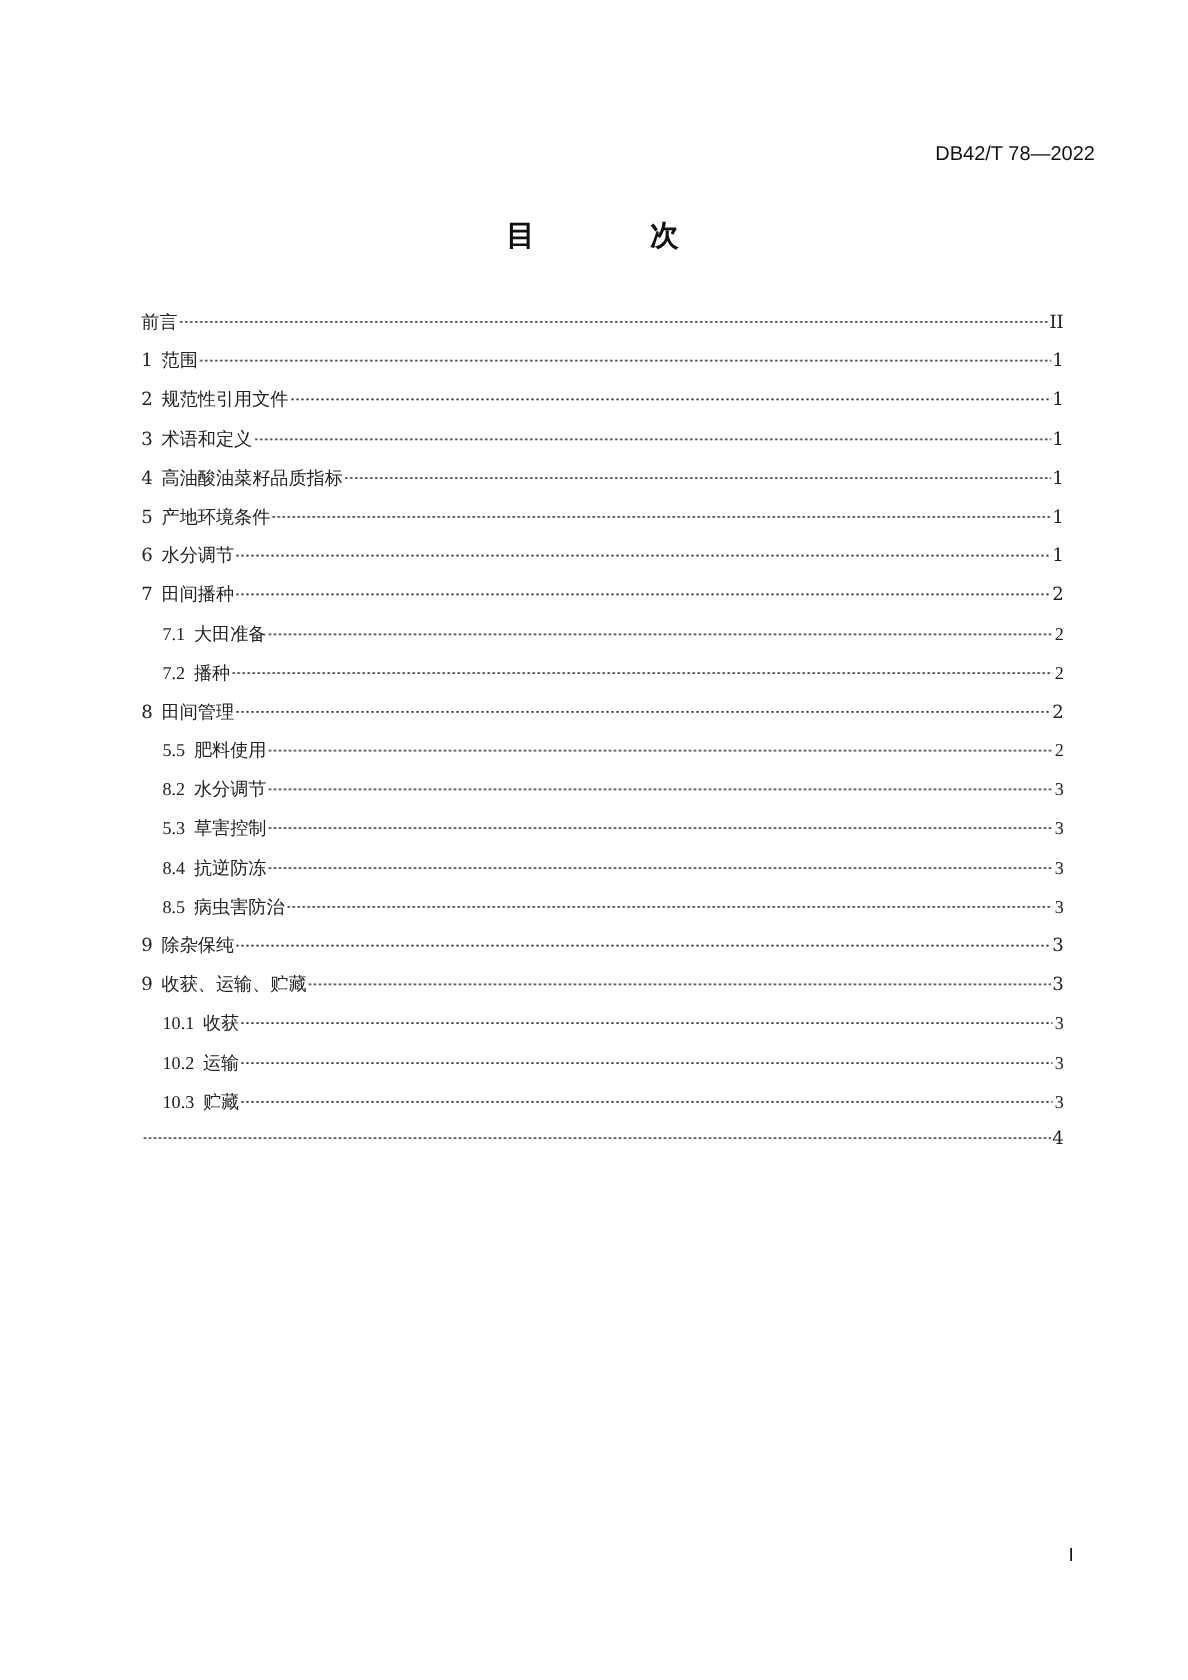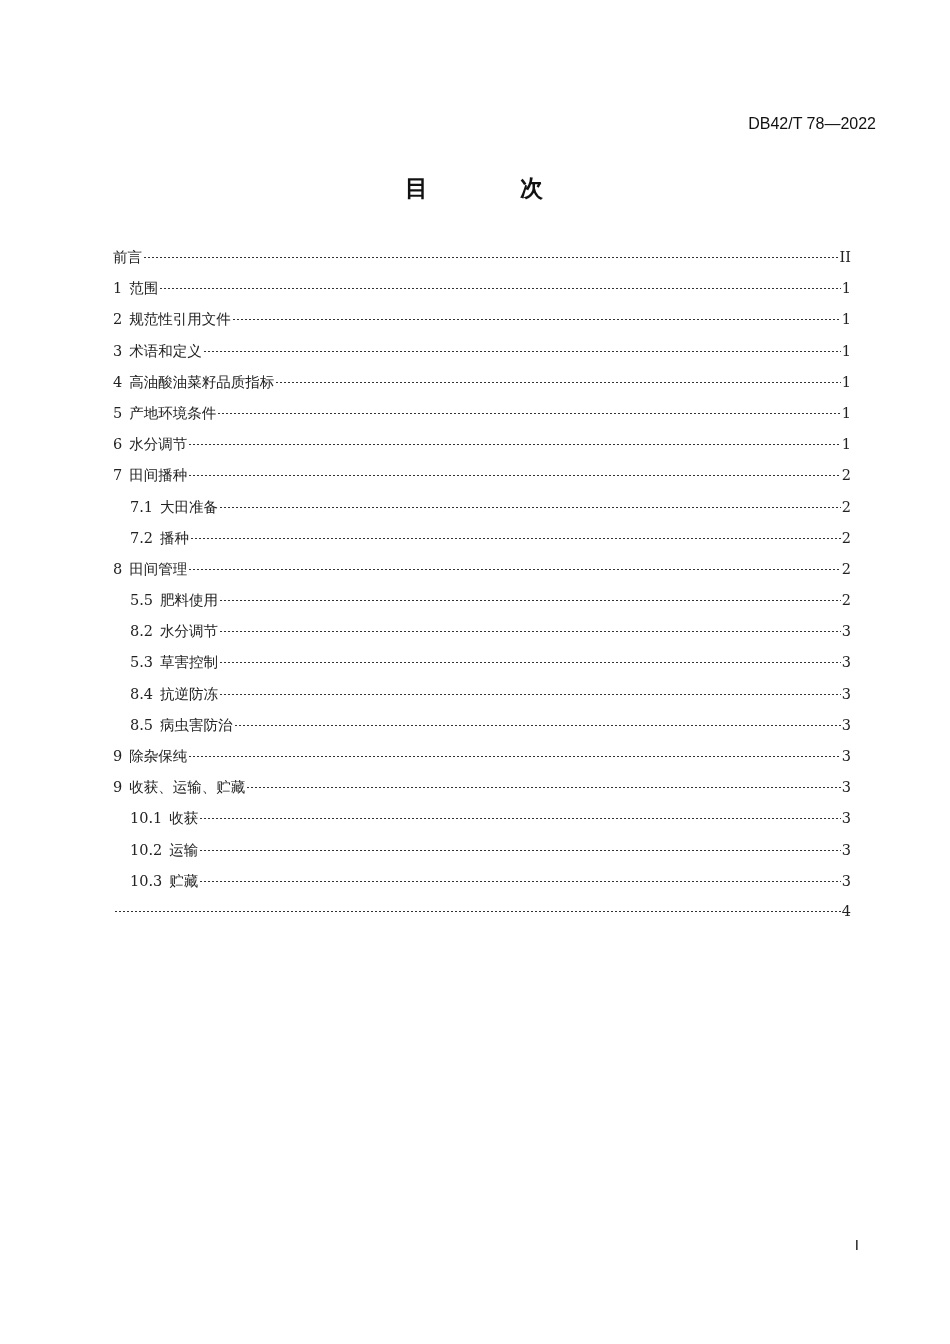--- a/index.html
+++ b/index.html
@@ -50,20 +50,21 @@
       display: flex;
       align-items: baseline;
       height: 31.2px;
       font-family: "DejaVu Serif", "Liberation Serif", serif;
       font-size: 14.5px;
       color: #222;
       white-space: nowrap;
     }
     .toc-item.level-2 {
       padding-left: 17px;
+      font-family: Liberation Serif, serif;
     }
     .toc-num {
       margin-right: 7px;
     }
     .toc-label {
       flex: 0 0 auto;
     }
     .toc-leader {
       flex: 1 1 auto;
       overflow: hidden;

